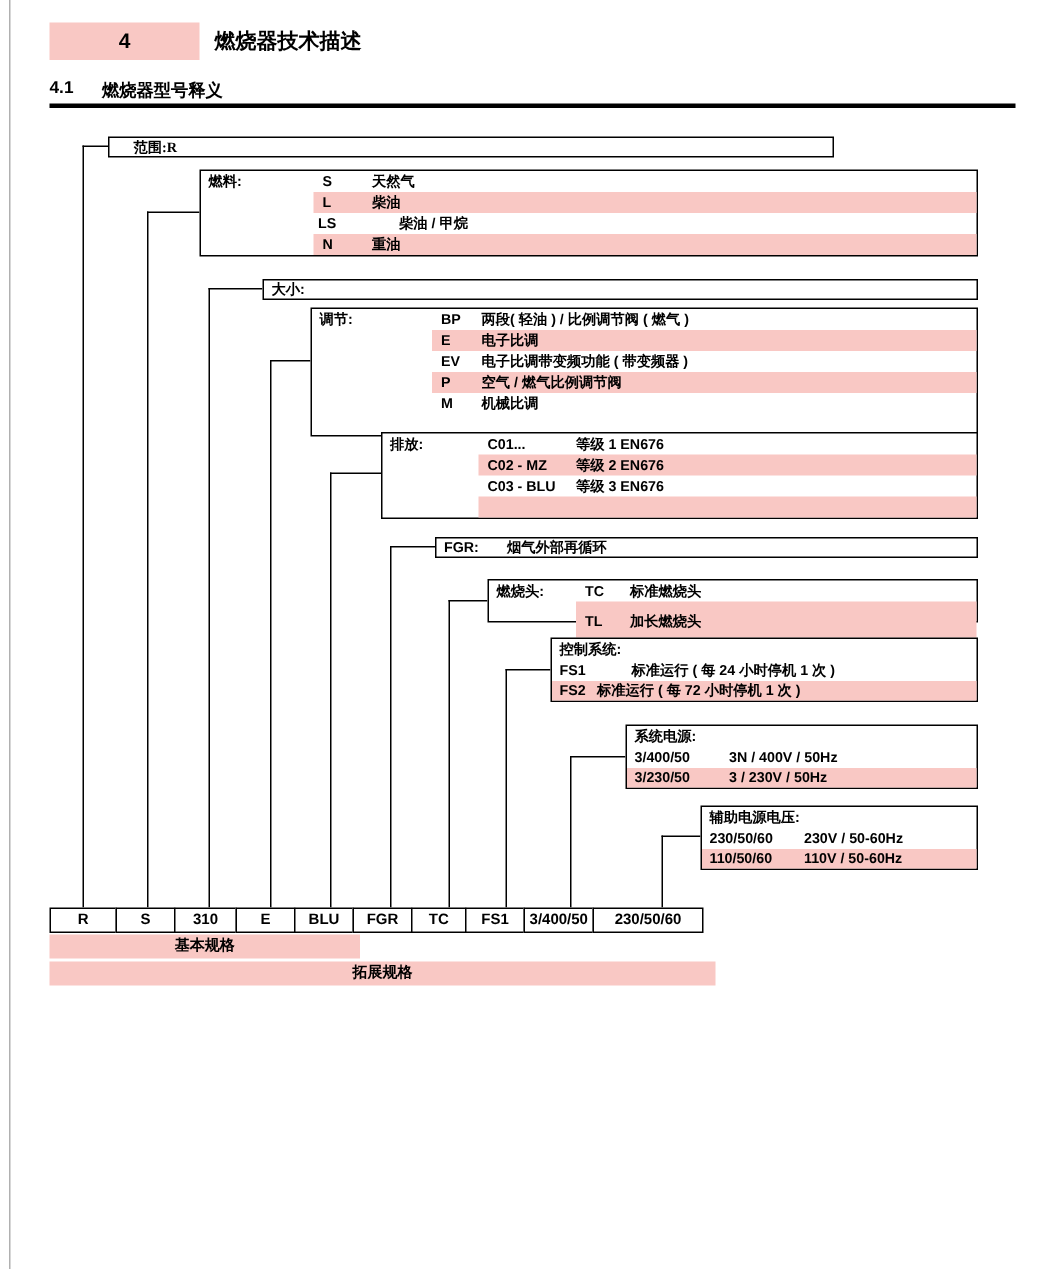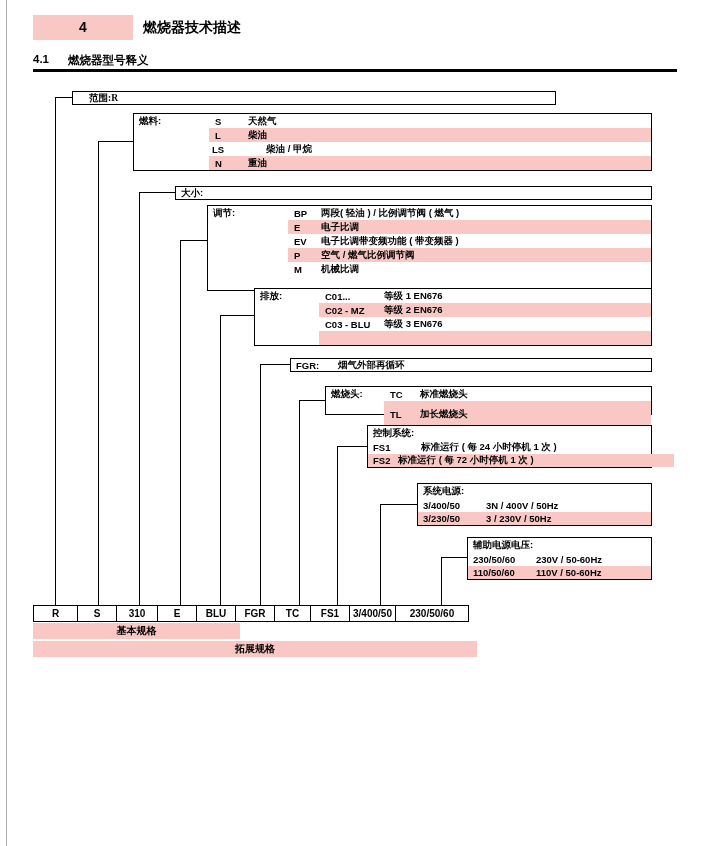--- a/index.html
+++ b/index.html
@@ -163,21 +163,21 @@
   </div>
 
   <div class="dbox" style="left:367px;top:425px;width:285px;height:43px;">
     <div class="drow" style="height:14px;">
       <span class="t" style="left:5px;">控制系统:</span>
     </div>
     <div class="drow" style="height:14px;">
       <span class="t" style="left:5px;">FS1</span>
       <span class="t" style="left:30px;margin-left:23px;">标准运行 ( 每 24 小时停机 1 次 )</span>
     </div>
-    <div class="drow" style="height:13px;padding-left:23px;">
+    <div class="drow" style="height:13px;">
       <div class="pinkfill" style="left:0;"></div>
       <span class="t" style="left:5px;">FS2</span>
       <span class="t" style="left:30px;">标准运行 ( 每 72 小时停机 1 次 )</span>
     </div>
   </div>
 
   <div class="dbox" style="left:417px;top:483px;width:235px;height:43px;">
     <div class="drow" style="height:14px;text-align:center;">
       <span class="t" style="left:5px;">系统电源:</span>
     </div>

